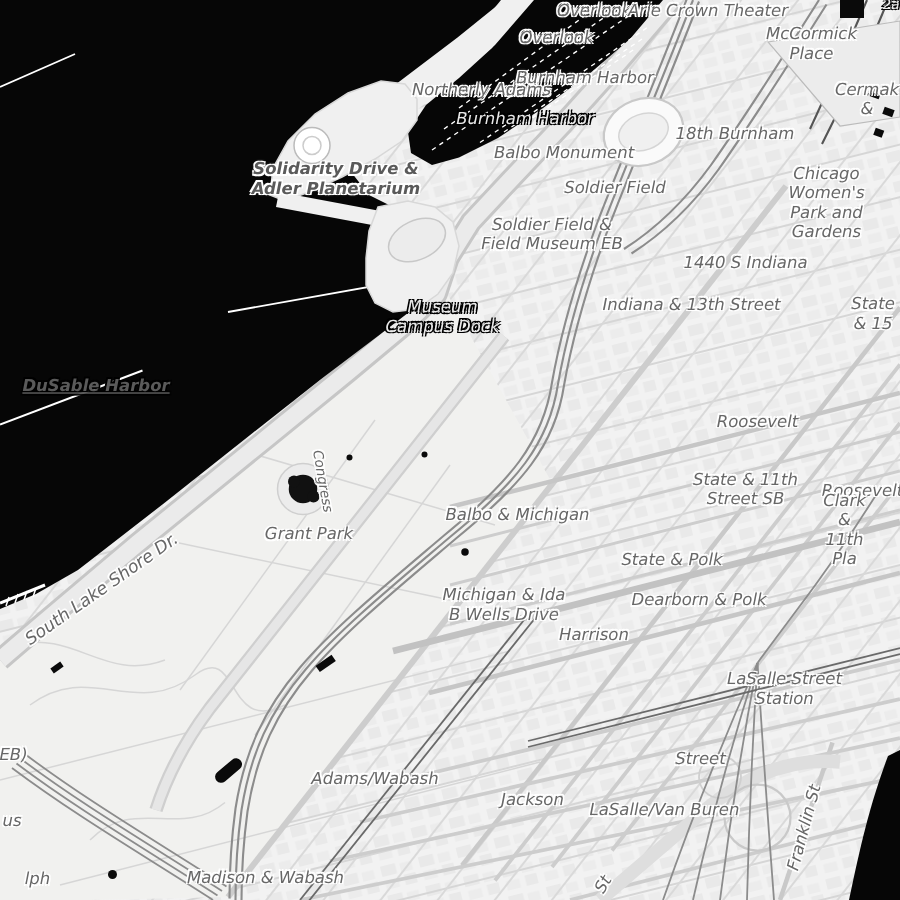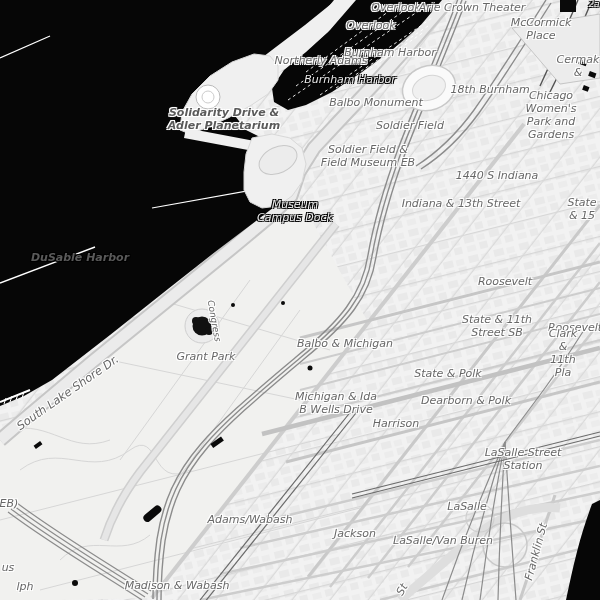--- a/index.html
+++ b/index.html
@@ -190,53 +190,53 @@
       <div class="lbl" style="left: 396px; top: 8px; transform: translate(-50%, -50%);">Overlook</div>
       <div class="lbl" style="left: 371px; top: 26px; transform: translate(-50%, -50%);">Overlook</div>
       <div class="lbl" style="left: 472px; top: 8px; transform: translate(-50%, -50%);">Arie Crown Theater</div>
       <div class="lbl" style="left: 541px; top: 30px; transform: translate(-50%, -50%);">McCormick Place</div>
       <div class="lbl" style="left: 578px; top: 67px; transform: translate(-50%, -50%);">Cermak &amp;</div>
       <div class="lbl" style="left: 321px; top: 61px; transform: translate(-50%, -50%);">Northerly Adams</div>
       <div class="lbl" style="left: 390px; top: 53px; transform: translate(-50%, -50%);">Burnham Harbor</div>
       <div class="lbl water" style="left: 350px; top: 80px; transform: translate(-50%, -50%);">Burnham Harbor</div>
       <div class="lbl" style="left: 376px; top: 103px; transform: translate(-50%, -50%);">Balbo Monument</div>
       <div class="lbl" style="left: 490px; top: 90px; transform: translate(-50%, -50%);">18th Burnham</div>
-      <div class="lbl" style="left: 551px; top: 116px; transform: translate(-50%, -50%);">Chicago Women's
+      <div class="lbl" style="left: 551px; top: 136px; transform: translate(-50%, -50%);">Chicago Women's
 Park and Gardens</div>
       <div class="lbl" style="left: 410px; top: 126px; transform: translate(-50%, -50%);">Soldier Field</div>
       <div class="lbl" style="left: 368px; top: 157px; transform: translate(-50%, -50%);">Soldier Field &amp;
 Field Museum EB</div>
       <div class="lbl" style="left: 497px; top: 176px; transform: translate(-50%, -50%);">1440 S Indiana</div>
       <div class="lbl" style="left: 461px; top: 204px; transform: translate(-50%, -50%);">Indiana &amp; 13th Street</div>
       <div class="lbl" style="left: 582px; top: 210px; transform: translate(-50%, -50%);">State &amp; 15</div>
       <div class="lbl bold" style="left: 224px; top: 120px; transform: translate(-50%, -50%);">Solidarity Drive &amp;
 Adler Planetarium</div>
       <div class="lbl water" style="left: 295px; top: 212px; transform: translate(-50%, -50%);">Museum
 Campus Dock</div>
-      <div class="lbl water bold" style="left: 80px; top: 258px; transform: translate(-50%, -50%);">DuSable Harbor</div>
+      <div class="lbl water bold" style="left: 64px; top: 258px; transform: translate(-50%, -50%); text-decoration: underline;">DuSable Harbor</div>
       <div class="lbl" style="left: 505px; top: 282px; transform: translate(-50%, -50%);">Roosevelt</div>
       <div class="lbl" style="left: 497px; top: 327px; transform: translate(-50%, -50%);">State &amp; 11th
 Street SB</div>
       <div class="lbl" style="left: 575px; top: 328px; transform: translate(-50%, -50%);">Roosevelt</div>
       <div class="lbl" style="left: 563px; top: 354px; transform: translate(-50%, -50%);">Clark &amp; 11th Pla</div>
       <div class="lbl" style="left: 206px; top: 357px; transform: translate(-50%, -50%);">Grant Park</div>
       <div class="lbl" style="left: 345px; top: 344px; transform: translate(-50%, -50%);">Balbo &amp; Michigan</div>
       <div class="lbl" style="left: 214px; top: 321px; font-size: 9px; transform: translate(-50%, -50%) rotate(80deg);">Congress</div>
       <div class="lbl" style="left: 448px; top: 374px; transform: translate(-50%, -50%);">State &amp; Polk</div>
       <div class="lbl" style="left: 466px; top: 401px; transform: translate(-50%, -50%);">Dearborn &amp; Polk</div>
       <div class="lbl" style="left: 336px; top: 404px; transform: translate(-50%, -50%);">Michigan &amp; Ida
 B Wells Drive</div>
       <div class="lbl" style="left: 396px; top: 424px; transform: translate(-50%, -50%);">Harrison</div>
       <div class="lbl" style="left: 68px; top: 393px; font-size: 11.5px; transform: translate(-50%, -50%) rotate(-35deg);">South Lake Shore Dr.</div>
       <div class="lbl" style="left: 523px; top: 460px; transform: translate(-50%, -50%);">LaSalle Street Station</div>
-      <div class="lbl" style="left: 467px; top: 507px; transform: translate(-50%, -50%);">LaSalle</div>
+      <div class="lbl" style="left: 467px; top: 507px; transform: translate(-50%, -50%);">Street</div>
       <div class="lbl" style="left: 443px; top: 541px; transform: translate(-50%, -50%);">LaSalle/Van Buren</div>
       <div class="lbl" style="left: 250px; top: 520px; transform: translate(-50%, -50%);">Adams/Wabash</div>
       <div class="lbl" style="left: 355px; top: 534px; transform: translate(-50%, -50%);">Jackson</div>
       <div class="lbl" style="left: 177px; top: 586px; transform: translate(-50%, -50%);">Madison &amp; Wabash</div>
       <div class="lbl" style="left: 537px; top: 552px; transform: translate(-50%, -50%) rotate(-75deg);">Franklin St</div>
       <div class="lbl" style="left: 403px; top: 590px; transform: translate(-50%, -50%) rotate(-60deg);">St</div>
-      <div class="lbl" style="left: 8px; top: 568px; transform: translate(-50%, -50%);">us</div>
+      <div class="lbl" style="left: 8px; top: 548px; transform: translate(-50%, -50%);">us</div>
       <div class="lbl" style="left: 10px; top: 587px; transform: translate(-50%, -50%); padding-left: 30px;">lph</div>
       <div class="lbl" style="left: 9px; top: 504px; transform: translate(-50%, -50%);">EB)</div>
       <div class="lbl water" style="left: 594px; top: 4px; font-size: 9px; transform: translate(-50%, -50%);">2a</div>
     </div>
 </div>
 
 </body></html>

